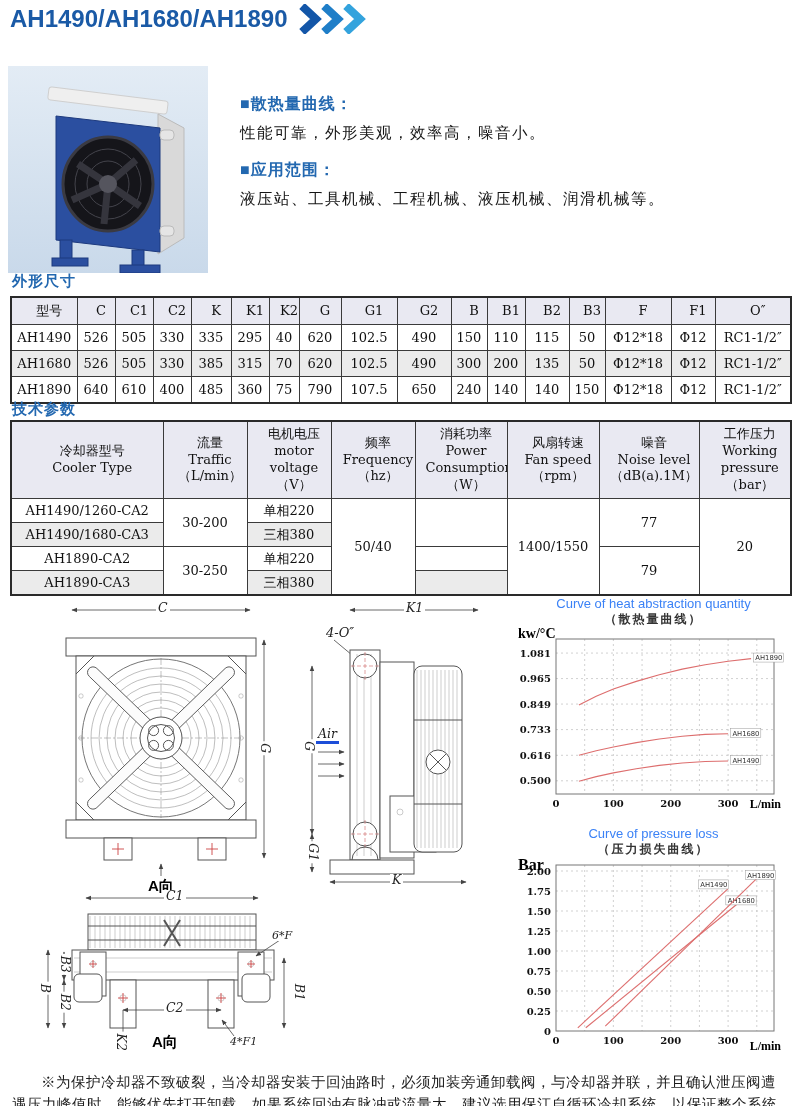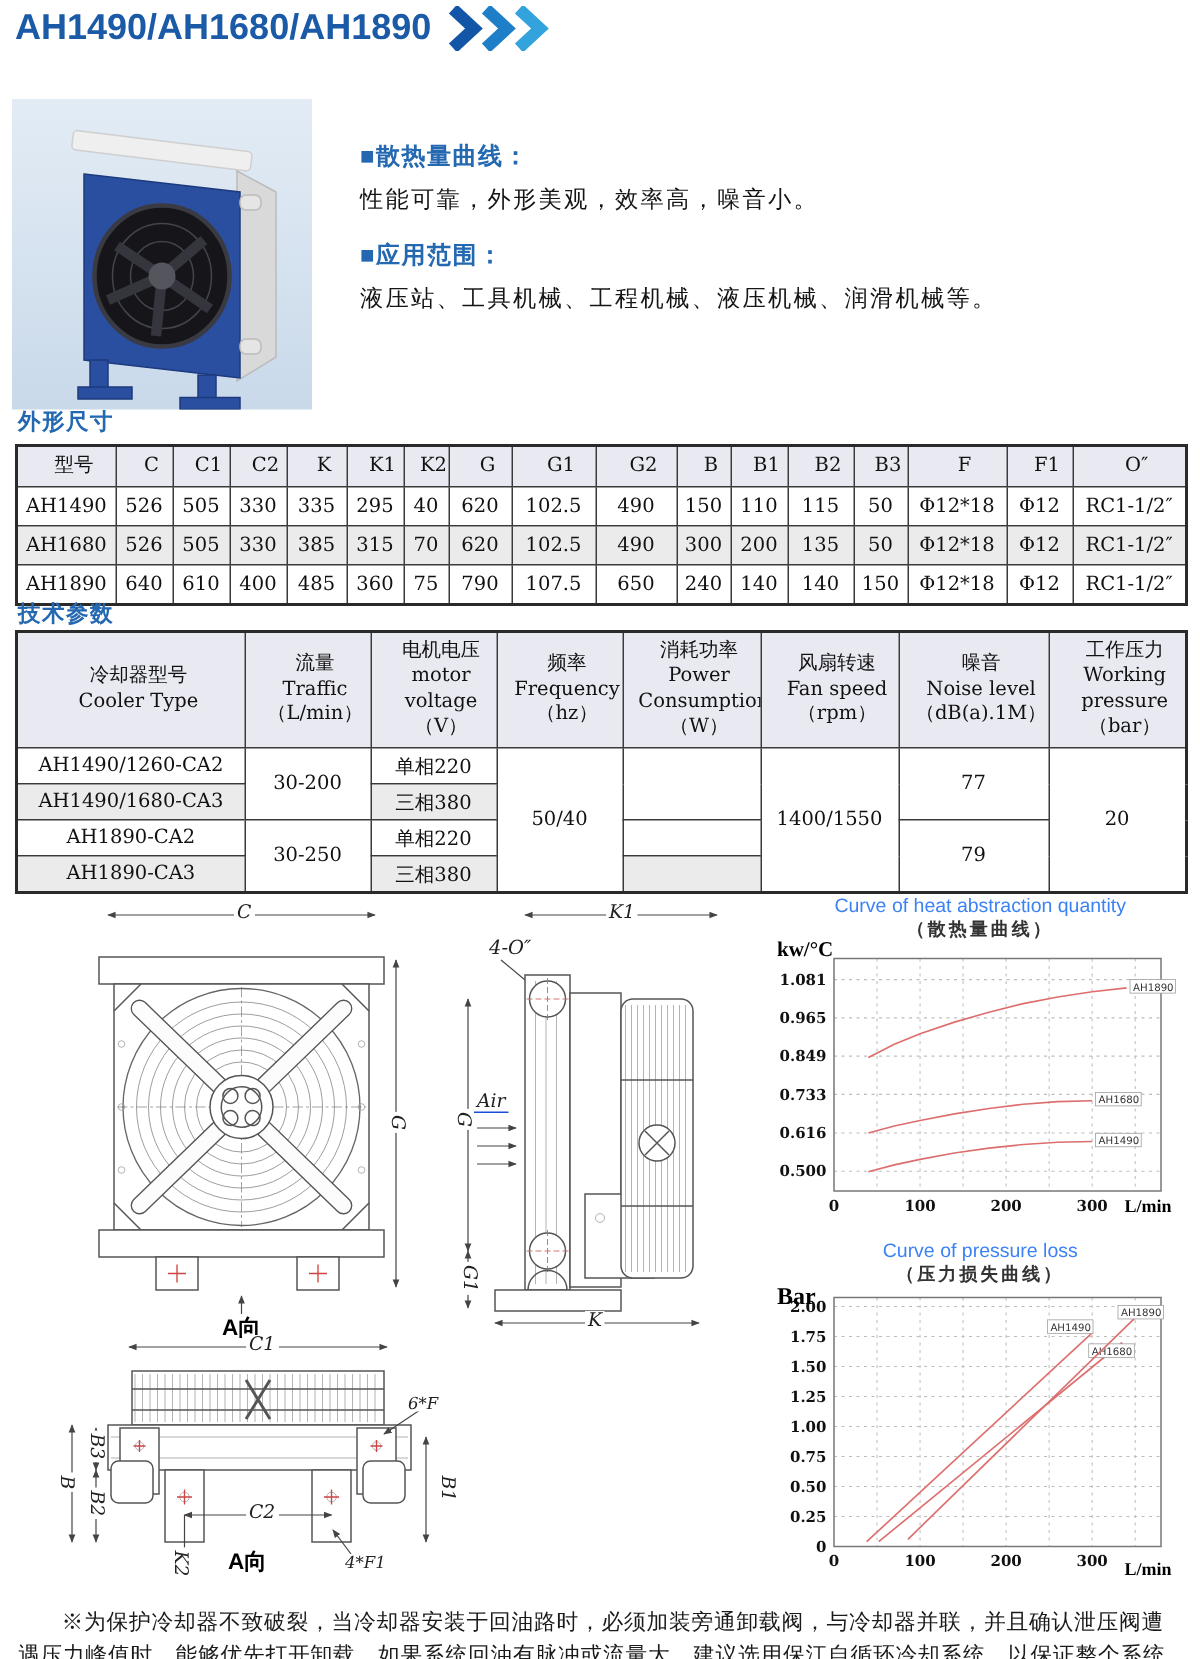--- a/index.html
+++ b/index.html
@@ -351,21 +351,21 @@
     <line class="dim" x1="18" y1="176" x2="44" y2="176" marker-end="url(#arrS)"></line>
     <line class="dim" x1="12" y1="66" x2="12" y2="234" marker-start="url(#arrS)" marker-end="url(#arrS)"></line>
     <line class="dim" x1="12" y1="234" x2="12" y2="272" marker-start="url(#arrS)" marker-end="url(#arrS)"></line>
     <rect class="edge-f" x="30" y="260" width="84" height="14"></rect>
     <line class="dim" x1="30" y1="282" x2="166" y2="282" marker-start="url(#arrS)" marker-end="url(#arrS)"></line>
   </svg>
   <span class="dlabel" style="left:104px;top:2px;">K1</span>
   <span class="dlabel" style="left:4px;top:26px;font-size:13px;margin-left:20px;">4-O″</span>
   <span class="dlabel rot90" style="left:2px;top:140px;">G</span>
   <span class="dlabel rot90" style="left:2px;top:246px;">G1</span>
-  <span class="dlabel" style="left:16px;top:128px;border-bottom:1px solid #1d4ed8;">Air</span>
+  <span class="dlabel" style="left:16px;top:128px;border-bottom:3px solid #1d4ed8;">Air</span>
   <span class="dlabel" style="left:90px;top:274px;">K</span>
 </div>
 
 <div class="draw-box" style="left:30px;top:888px;width:285px;height:180px;">
   <svg width="285" height="178" viewBox="0 0 285 178">
     <defs>
       <marker id="arrT" viewBox="0 0 10 10" refX="9" refY="5" markerWidth="7" markerHeight="7" orient="auto-start-reverse">
         <path d="M0 1 L10 5 L0 9 z" fill="#444"></path>
       </marker>
     </defs>

